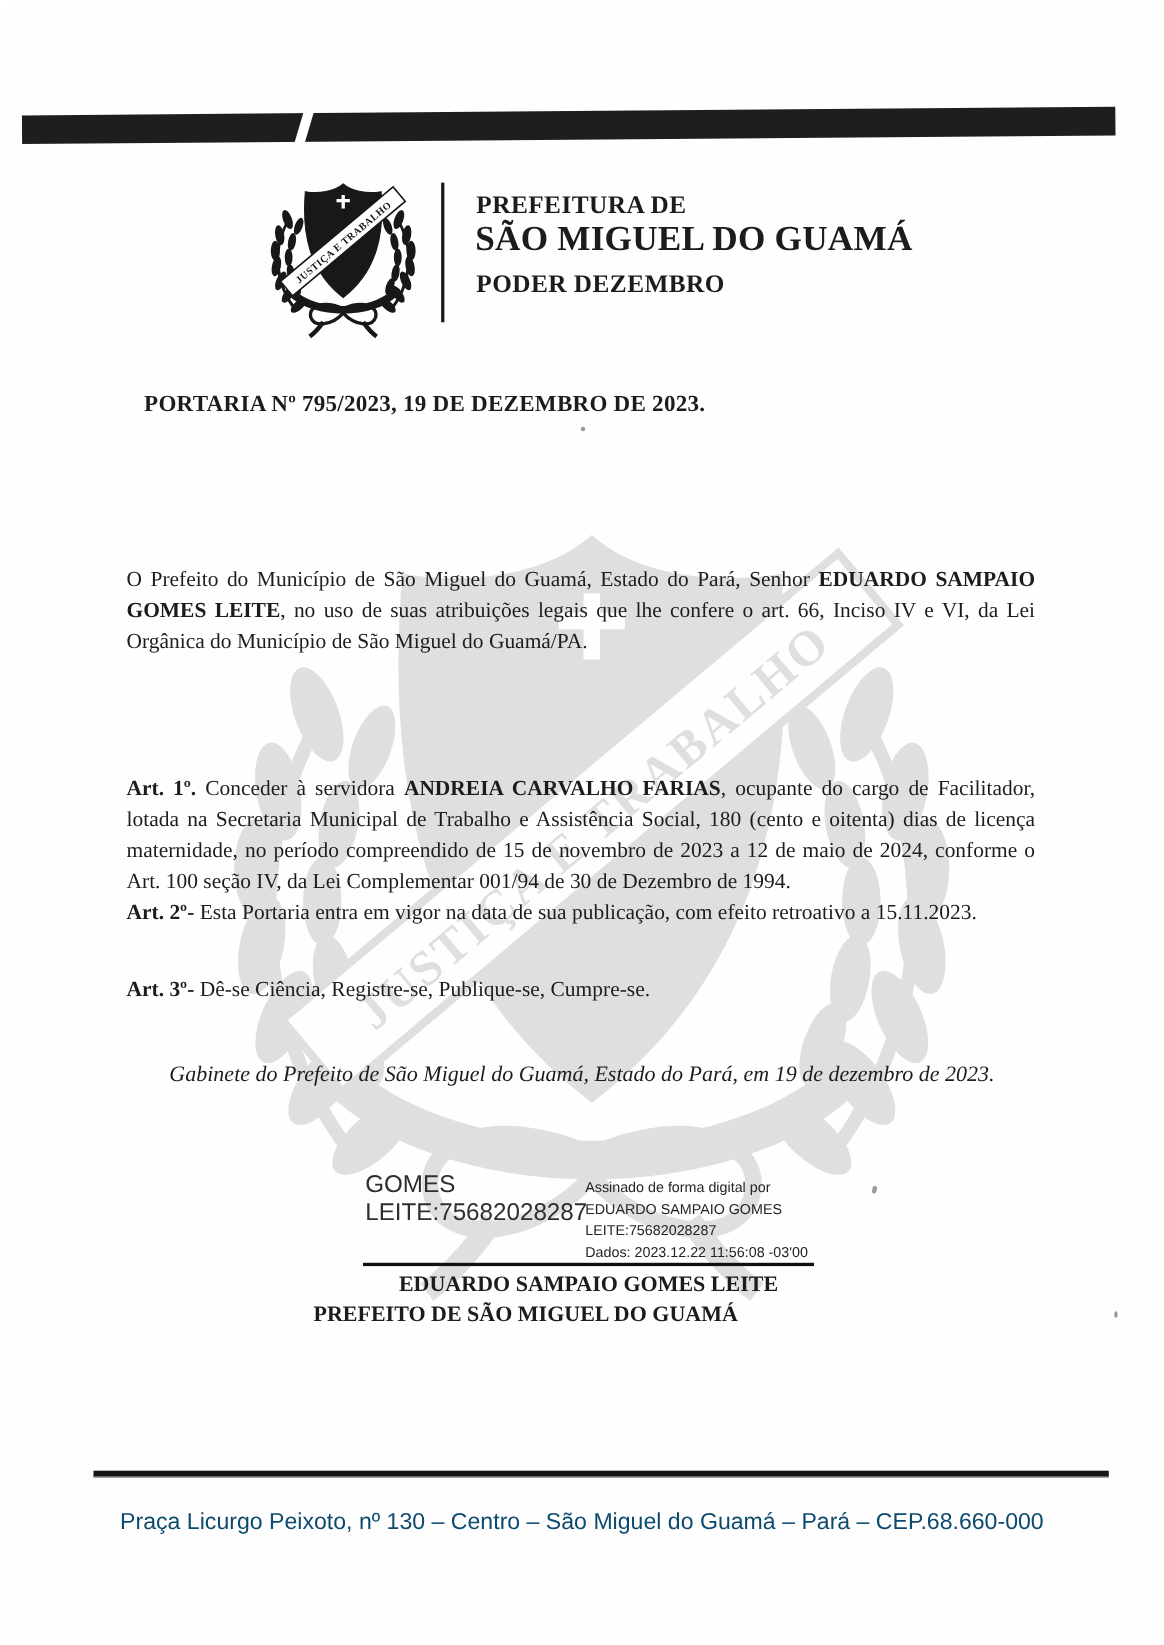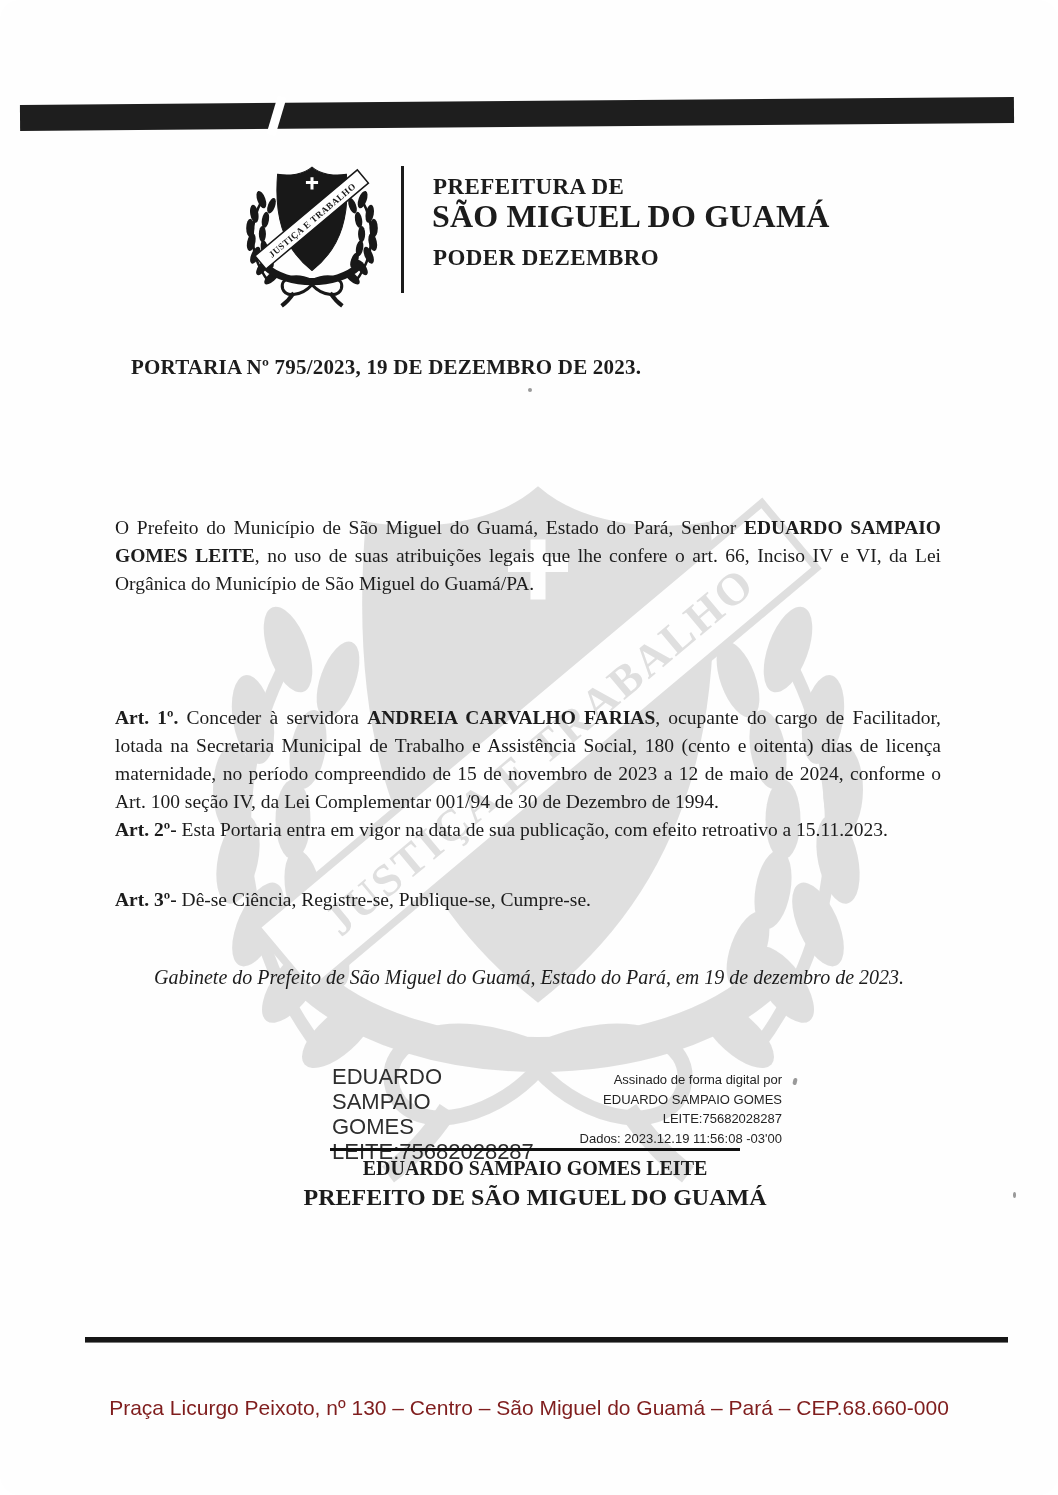--- a/index.html
+++ b/index.html
@@ -64,31 +64,31 @@
 
   
   .sig-big{
     position:absolute;left:332px;top:1064px;width:205px;
     font-family:"Liberation Sans", sans-serif;
     font-size:22px;line-height:25px;color:#2e2e2e;
   }
   .sig-small{
     position:absolute;left:532px;top:1070px;width:250px;
     font-family:"Liberation Sans", sans-serif;
-    font-size:13px;line-height:19.5px;color:#242424;text-align:right;
+    font-size:13px;line-height:19.5px;color:#242424;
   }
   .sig-rule{position:absolute;left:330px;top:1148px;width:410px;height:3px;background:#111;}
   .sig-name{position:absolute;left:285px;top:1157px;width:500px;text-align:center;font-weight:bold;font-size:20px;}
-  .sig-role{position:absolute;left:285px;top:1184px;width:500px;text-align:center;font-weight:bold;font-size:24px;}
+  .sig-role{position:absolute;left:285px;top:1184px;width:500px;text-align:left;font-weight:bold;font-size:20px;}
 
   
   .footer-rule{position:absolute;left:85px;top:1337px;width:923px;height:5px;background:#161616;border-bottom:1px solid #7a7a7a;}
   .footer-address{
     position:absolute;left:0;top:1372px;width:1058px;text-align:center;
-    font-family:"Liberation Sans", sans-serif;font-size:21px;color:#7f1d1d;margin-top:24px;
+    font-family:"Liberation Sans", sans-serif;font-size:21px;color:#0c4a6e;
   }
 
   
   .speck{position:absolute;background:#9a9a9a;border-radius:50%;}
   .speck.s1{left:793px;top:1078px;width:4px;height:7px;border-radius:2px;transform:rotate(14deg);}
   .speck.s2{left:528px;top:388px;width:4px;height:4px;}
   .speck.s3{left:1013px;top:1192px;width:3px;height:6px;}
 </style>
 </head>
 <body>
@@ -153,29 +153,28 @@
 
   <p class="para article-2"><b>Art. 2º-</b><span> Esta Portaria entra em vigor na data de sua publicação, com efeito retroativo a 15.11.2023.</span></p>
 
   <p class="para article-3"><b>Art. 3º-</b><span> Dê-se Ciência, Registre-se, Publique-se, Cumpre-se.</span></p>
 
   <div class="closing">
     <div>Gabinete do Prefeito de São Miguel do Guamá, Estado do Pará, em 19 de dezembro de 2023.</div>
   </div>
 
   <div class="sig-big">
-    <div>EDUARDO SAMPAIO</div>
     <div>GOMES</div>
     <div>LEITE:75682028287</div>
   </div>
   <div class="sig-small">
     <div>Assinado de forma digital por</div>
     <div>EDUARDO SAMPAIO GOMES</div>
     <div>LEITE:75682028287</div>
-    <div>Dados: 2023.12.19 11:56:08 -03'00</div>
+    <div>Dados: 2023.12.22 11:56:08 -03'00</div>
   </div>
 
   <div class="sig-rule"></div>
   <div class="sig-name">EDUARDO SAMPAIO GOMES LEITE</div>
   <div class="sig-role">PREFEITO DE SÃO MIGUEL DO GUAMÁ</div>
 
   <div class="footer-rule"></div>
   <div class="footer-address">Praça Licurgo Peixoto, nº 130 – Centro – São Miguel do Guamá – Pará – CEP.68.660-000</div>
 
   <div class="speck s1"></div>

